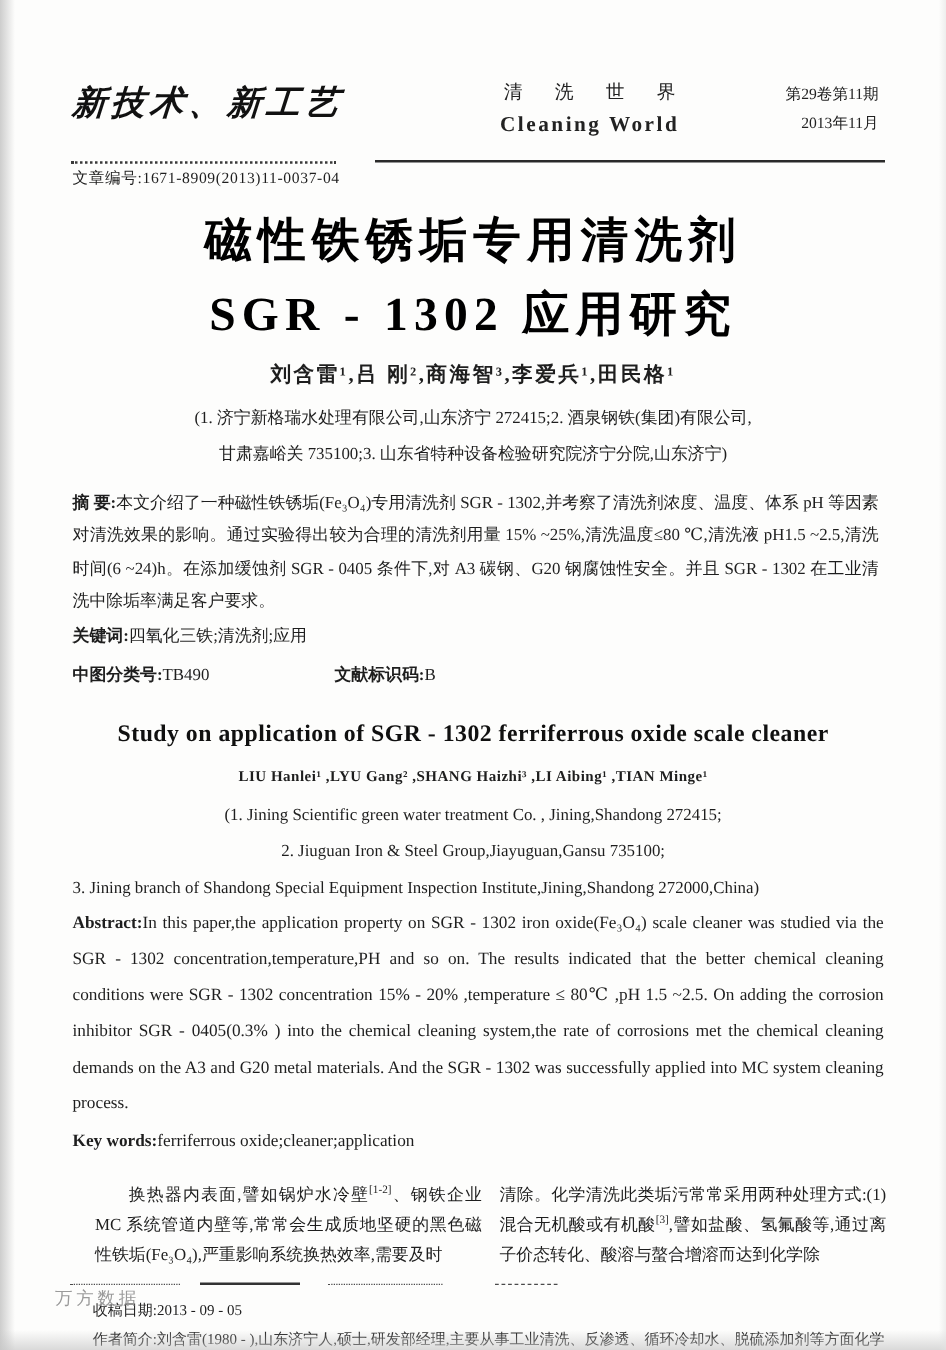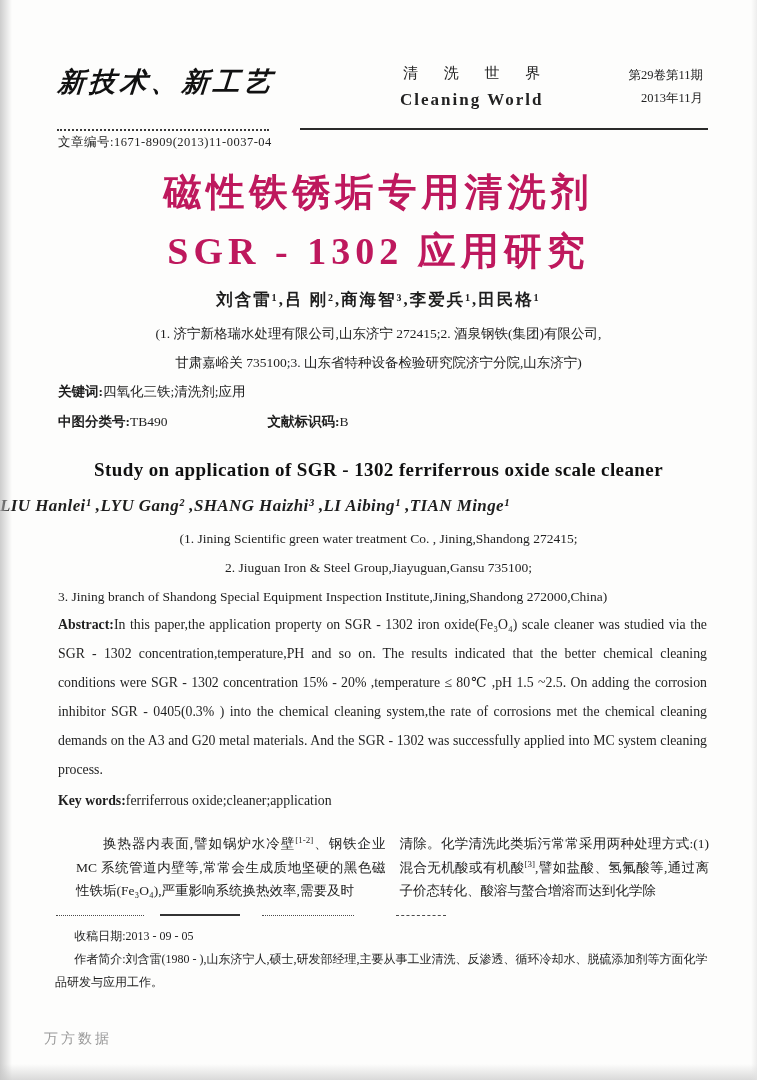--- a/index.html
+++ b/index.html
@@ -33,38 +33,38 @@
 
   .rule-dotted { position:absolute; left:57px; top:129px; width:212px;
                  border-top:2px dotted #3a3a3a; }
   .rule-solid  { position:absolute; left:300px; top:128px; width:408px;
                  border-top:2px solid #2a2a2a; }
 
   .article-number { margin:24px 0 16px 58px; font-size:12.5px; letter-spacing:.5px; }
 
   
   .title-cn { text-align:center; font-size:38px; font-weight:bold;
-              letter-spacing:5px; color:#be185d; }
+              letter-spacing:5px; color:#000000; }
   .title-cn.l1 { margin-top:12px; }
   .title-cn.l2 { margin-top:8px; }
   .authors-cn { text-align:center; font-size:16.5px; margin-top:12px;
                 letter-spacing:2px; font-weight:bold; }
   .affil-cn { text-align:center; font-size:13.5px; line-height:2.15; margin-top:8px; }
 
   
   .abstract-cn { margin:12px 54px 0 58px; font-size:13.5px; line-height:1.95;
                  text-align:justify; }
   .lbl { font-weight:bold; }
   .keywords-cn { margin:2px 54px 0 58px; font-size:13.5px; line-height:1.95; }
   .clc-line { margin:8px 54px 16px 58px; font-size:13.5px; display:flex; gap:100px; }
 
   
   .title-en { text-align:center; font-size:19px; font-weight:bold; margin-top:28px;
               letter-spacing:.4px; color:#101010; }
-  .authors-en { text-align:left; font-size:17px; font-style:italic; font-weight:bold;
+  .authors-en { text-align:center; font-size:12px; font-weight:bold;
                 margin-top:15px; letter-spacing:.4px; }
   .affil-en { text-align:center; font-size:13.5px; line-height:2.15; margin-top:8px; }
   .affil-en-3 { margin:0 50px 0 58px; font-size:13.5px; line-height:2.15; text-align:justify; }
   .abstract-en { margin:0 50px 0 58px; font-size:13.8px; line-height:2.1; text-align:justify; }
   .keywords-en { margin:2px 50px 0 58px; font-size:13.8px; line-height:2.1; }
 
   
   .columns { display:flex; gap:14px; margin:16px 48px 0 76px; }
   .col { width:50%; font-size:13.5px; line-height:1.75; text-align:justify; }
   .col p.indent { text-indent:2em; }
@@ -107,20 +107,21 @@
   <div class="title-cn l1">磁性铁锈垢专用清洗剂</div>
   <div class="title-cn l2">SGR - 1302 应用研究</div>
 
   <div class="authors-cn">刘含雷¹,吕  刚²,商海智³,李爱兵¹,田民格¹</div>
 
   <div class="affil-cn">
     <div>(1. 济宁新格瑞水处理有限公司,山东济宁 272415;2. 酒泉钢铁(集团)有限公司,</div>
     <div>甘肃嘉峪关 735100;3. 山东省特种设备检验研究院济宁分院,山东济宁)</div>
   </div>
 
+  <p class="abstract-cn"><span class="lbl">摘  要:</span><span>本文介绍了一种磁性铁锈垢(Fe₃O₄)专用清洗剂 SGR - 1302,并考察了清洗剂浓度、温度、体系 pH 等因素对清洗效果的影响。通过实验得出较为合理的清洗剂用量 15% ~25%,清洗温度≤80 ℃,清洗液 pH1.5 ~2.5,清洗时间(6 ~24)h。在添加缓蚀剂 SGR - 0405 条件下,对 A3 碳钢、G20 钢腐蚀性安全。并且 SGR - 1302 在工业清洗中除垢率满足客户要求。</span></p>
 
   <p class="keywords-cn"><span class="lbl">关键词:</span><span>四氧化三铁;清洗剂;应用</span></p>
 
   <div class="clc-line">
     <span><span class="lbl">中图分类号:</span><span>TB490</span></span>
     <span><span class="lbl">文献标识码:</span><span>B</span></span>
   </div>
 
   <div class="title-en">Study on application of SGR - 1302 ferriferrous oxide scale cleaner</div>
   <div class="authors-en">LIU Hanlei¹ ,LYU Gang² ,SHANG Haizhi³ ,LI Aibing¹ ,TIAN Minge¹</div>

